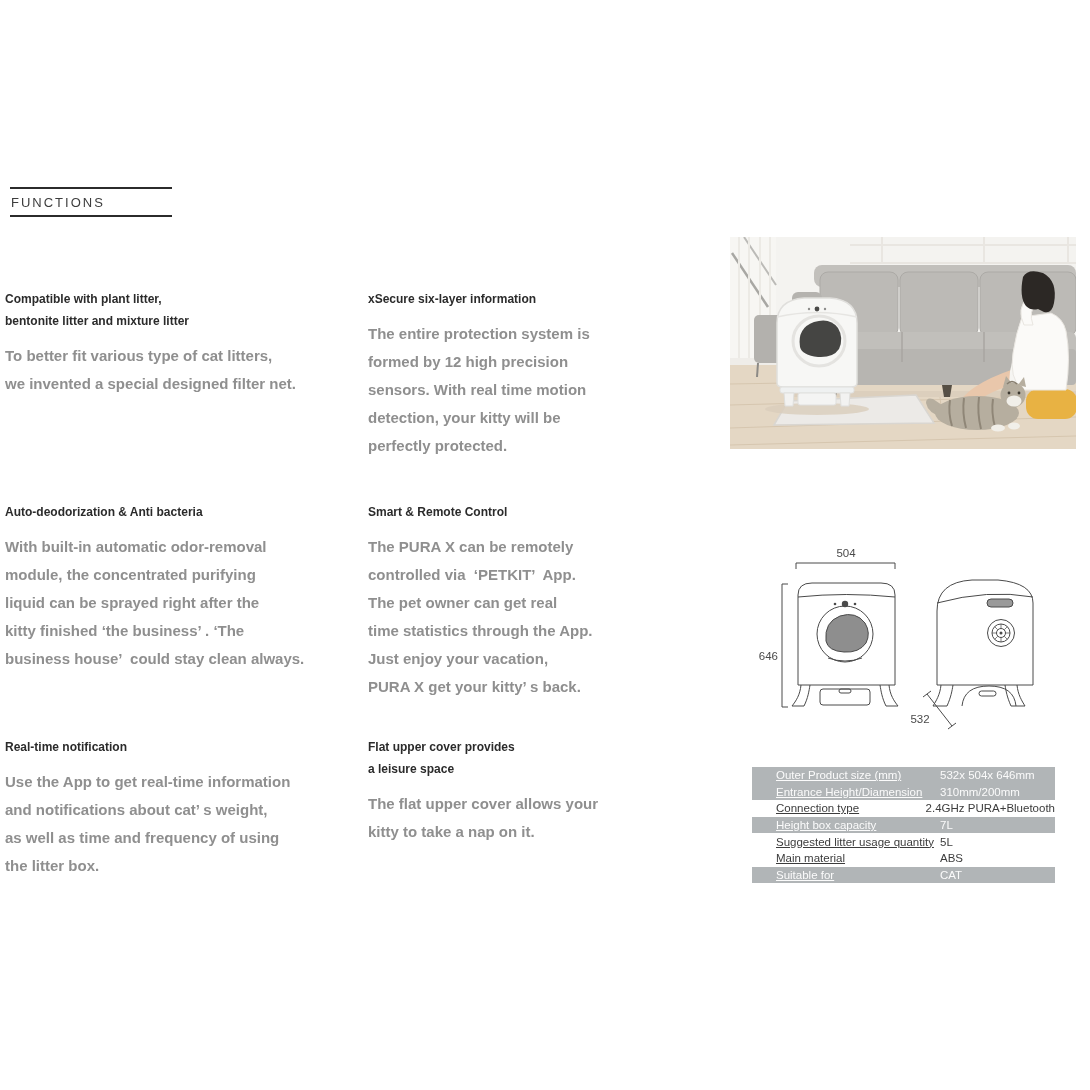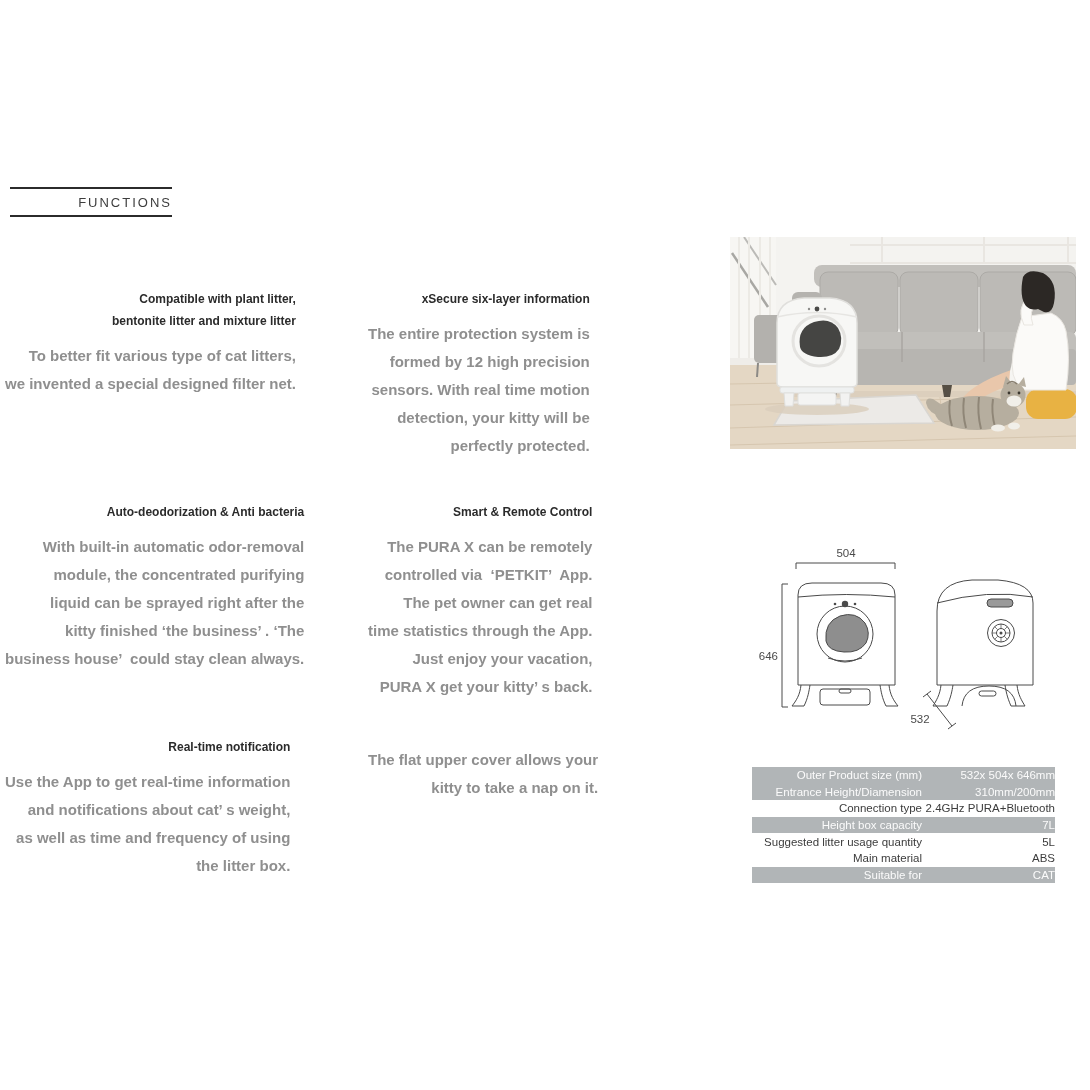--- a/index.html
+++ b/index.html
@@ -1,17 +1,17 @@
 <!DOCTYPE html>
 <html style="--heading-color: #2b2b2b; --body-color: #8f8f8f; --table-gray: #b1b5b7; --table-dark-text: #3c3c3c; --table-light-text: #fbfbfb; --diagram-line: #4a4a4a; --cushion-yellow: #e8b243;"><head>
 <meta charset="utf-8">
 <style>
   html,body{margin:0;padding:0;background:#ffffff;}
   .canvas{position:relative;width:1090px;height:1090px;background:#ffffff;overflow:hidden;
-          font-family:"Liberation Sans",sans-serif;text-align:right;}
+          font-family:"Liberation Sans",sans-serif;}
 
   
   .functions{position:absolute;left:10px;top:187px;width:162px;
              border-top:2px solid #2b2b2b;border-bottom:2px solid #2b2b2b;}
   .functions .fn-text{margin:6px 0 5px 1px;font-size:13px;letter-spacing:2px;
              color:#3d3d3d;font-weight:500;}
 
   
   .section{position:absolute;}
   .col-left{left:5px;}
@@ -21,21 +21,21 @@
   .sec-b{margin-top:10px;font-size:15px;color:var(--body-color);line-height:28px;white-space:pre;font-weight:bold;}
 
   
   .photo{position:absolute;left:730px;top:237px;width:346px;height:212px;}
   .diagram{position:absolute;left:748px;top:533px;width:320px;height:205px;}
 
   
   .spec-table{position:absolute;left:752px;top:767px;width:303px;}
   .spec-row{display:flex;align-items:center;height:16.6px;font-size:11.5px;color:var(--table-dark-text);}
   .spec-row.shaded{background:var(--table-gray);color:var(--table-light-text);}
-  .spec-label{width:164px;padding-left:6px;white-space:nowrap;}
+  .spec-label{width:164px;padding-left:24px;white-space:nowrap;text-decoration:underline;}
   .spec-value{flex:1;white-space:nowrap;}
 </style>
 </head>
 <body>
 
 <div class="canvas">
 
   <div class="functions">
     <div class="fn-text">FUNCTIONS</div>
   </div>
@@ -78,20 +78,22 @@
     <div class="sec-h">Smart &amp; Remote Control</div>
     <div class="sec-b">The PURA X can be remotely
 controlled via  ‘PETKIT’  App.
 The pet owner can get real
 time statistics through the App.
 Just enjoy your vacation,
 PURA X get your kitty’ s back.</div>
   </div>
 
   <div class="section col-mid row-2">
+    <div class="sec-h">Flat upper cover provides
+a leisure space</div>
     <div class="sec-b">The flat upper cover allows your
 kitty to take a nap on it.</div>
   </div>
 </div>
 
   <svg class="photo" viewBox="0 0 346 212" aria-hidden="true">
 
     <rect x="0" y="0" width="346" height="130" fill="#f4f3f0"></rect>
     <g stroke="#e9e6e1" stroke-width="2">
       <line x1="120" y1="8" x2="346" y2="8"></line>

